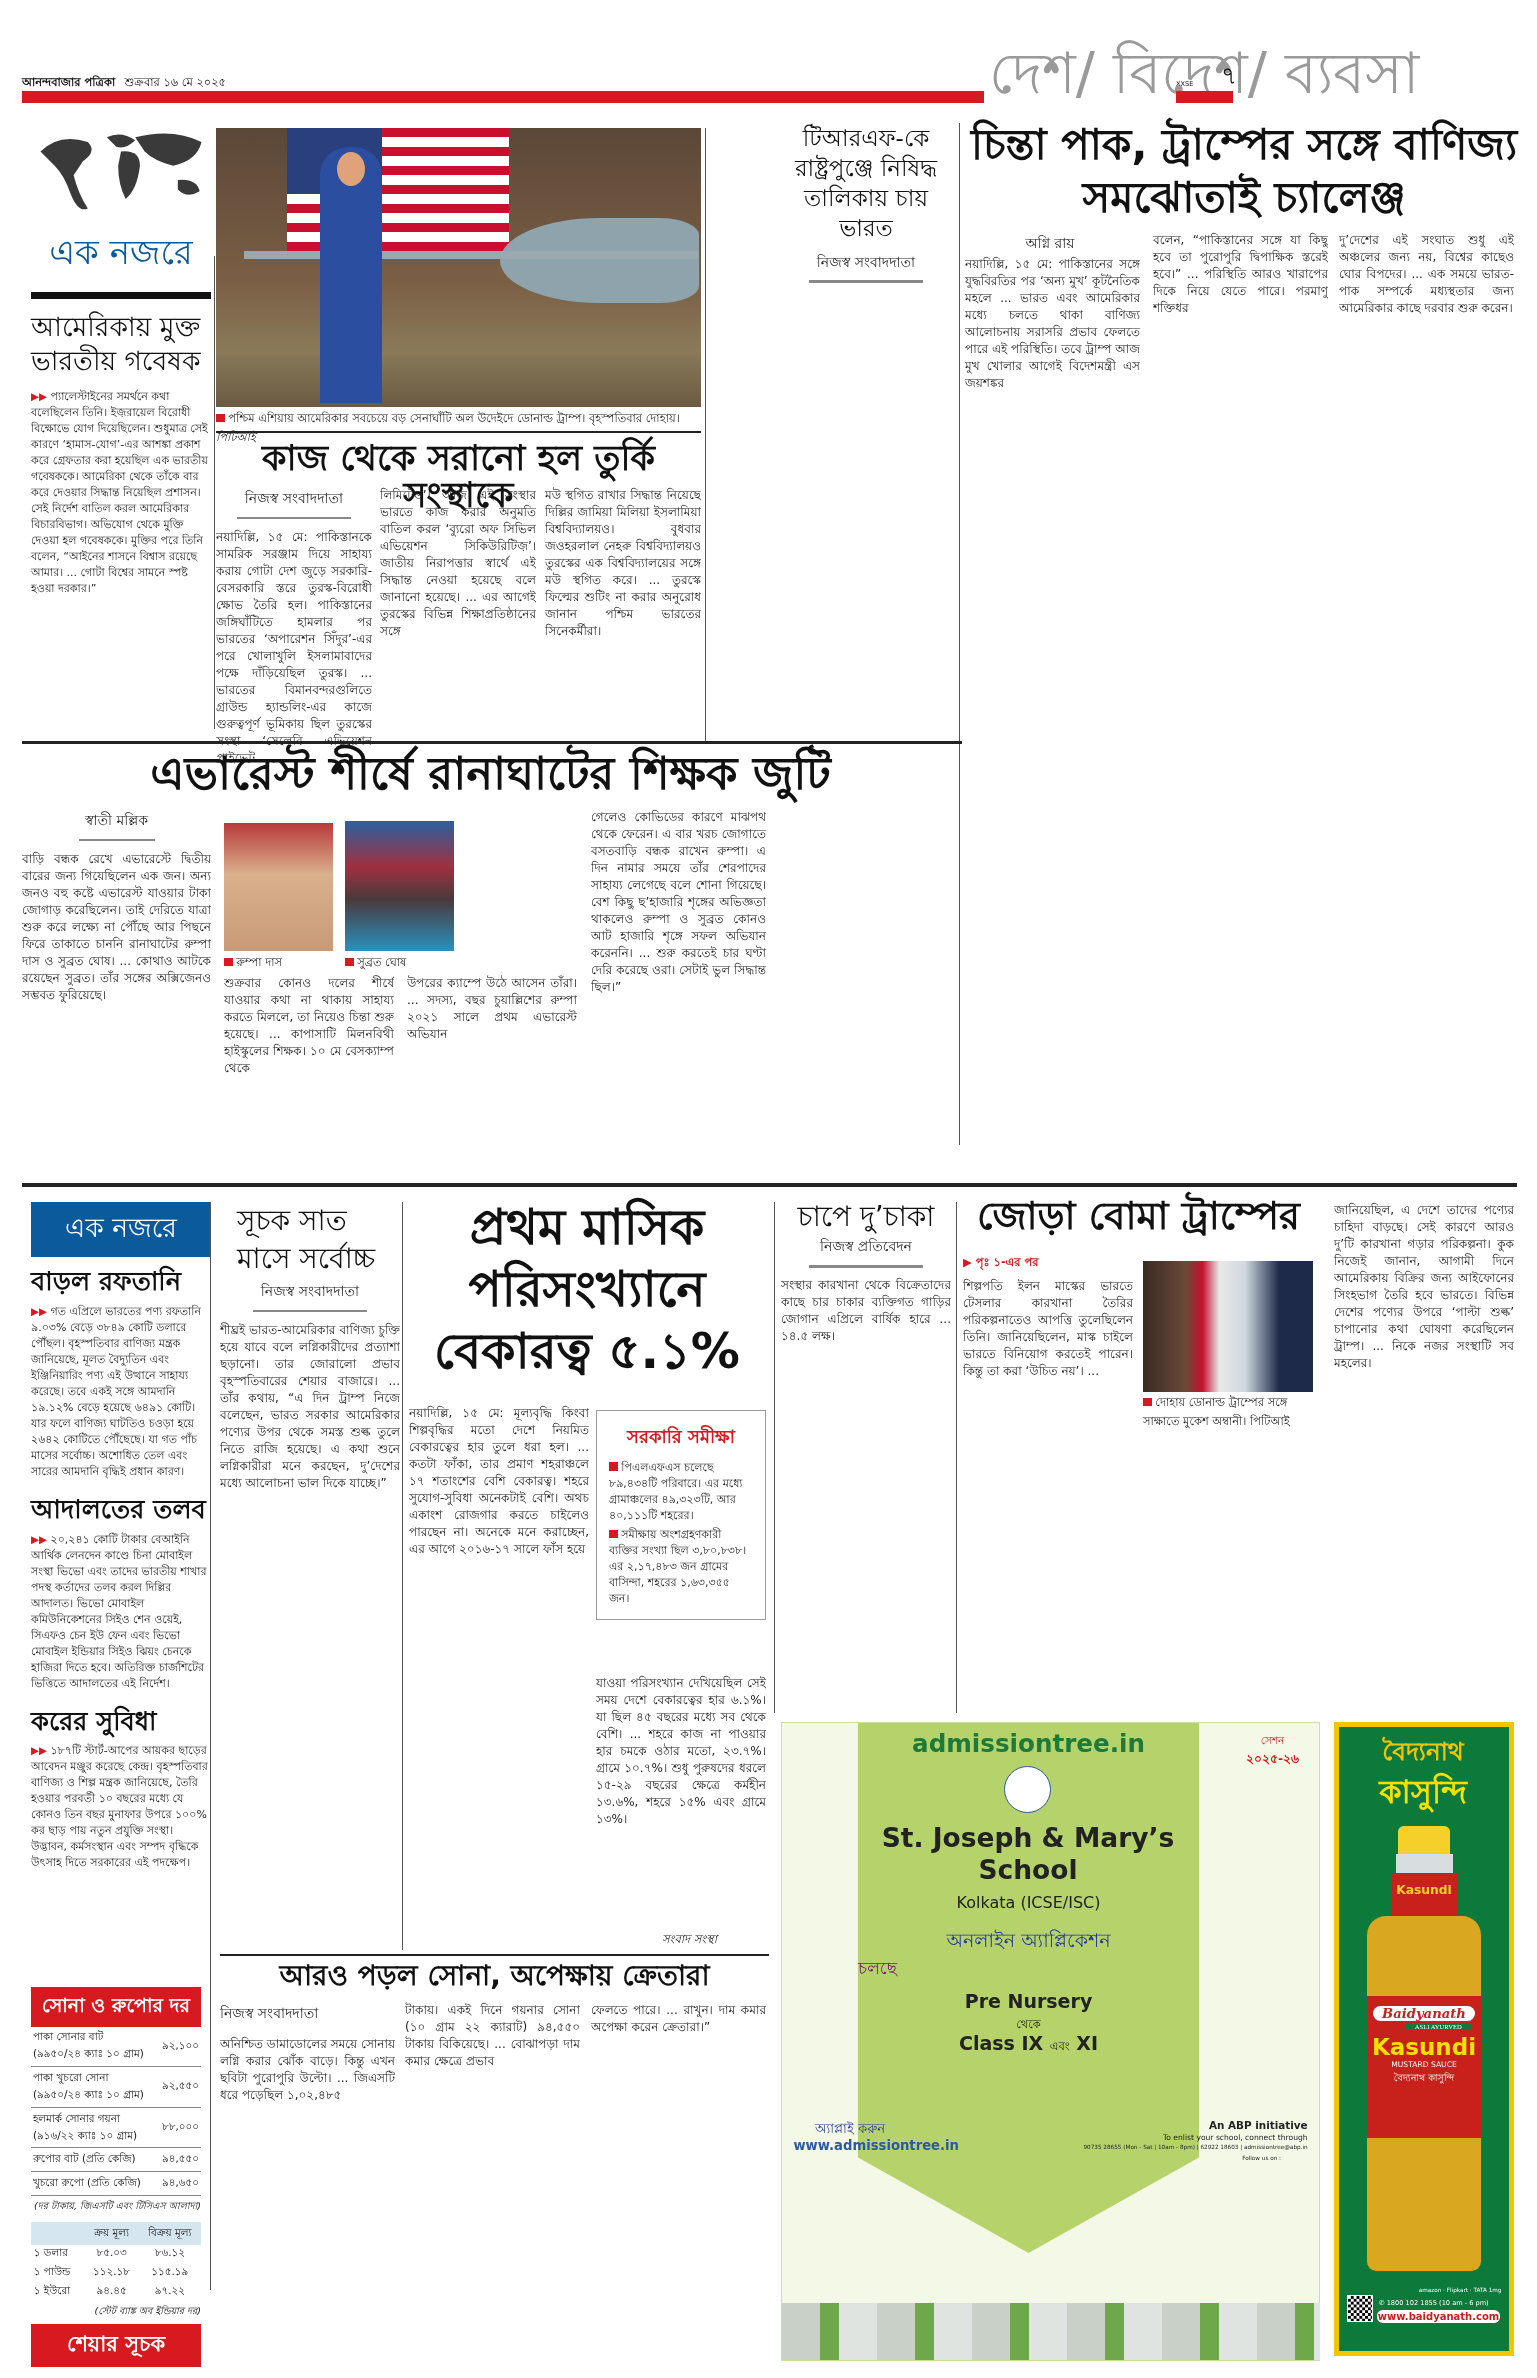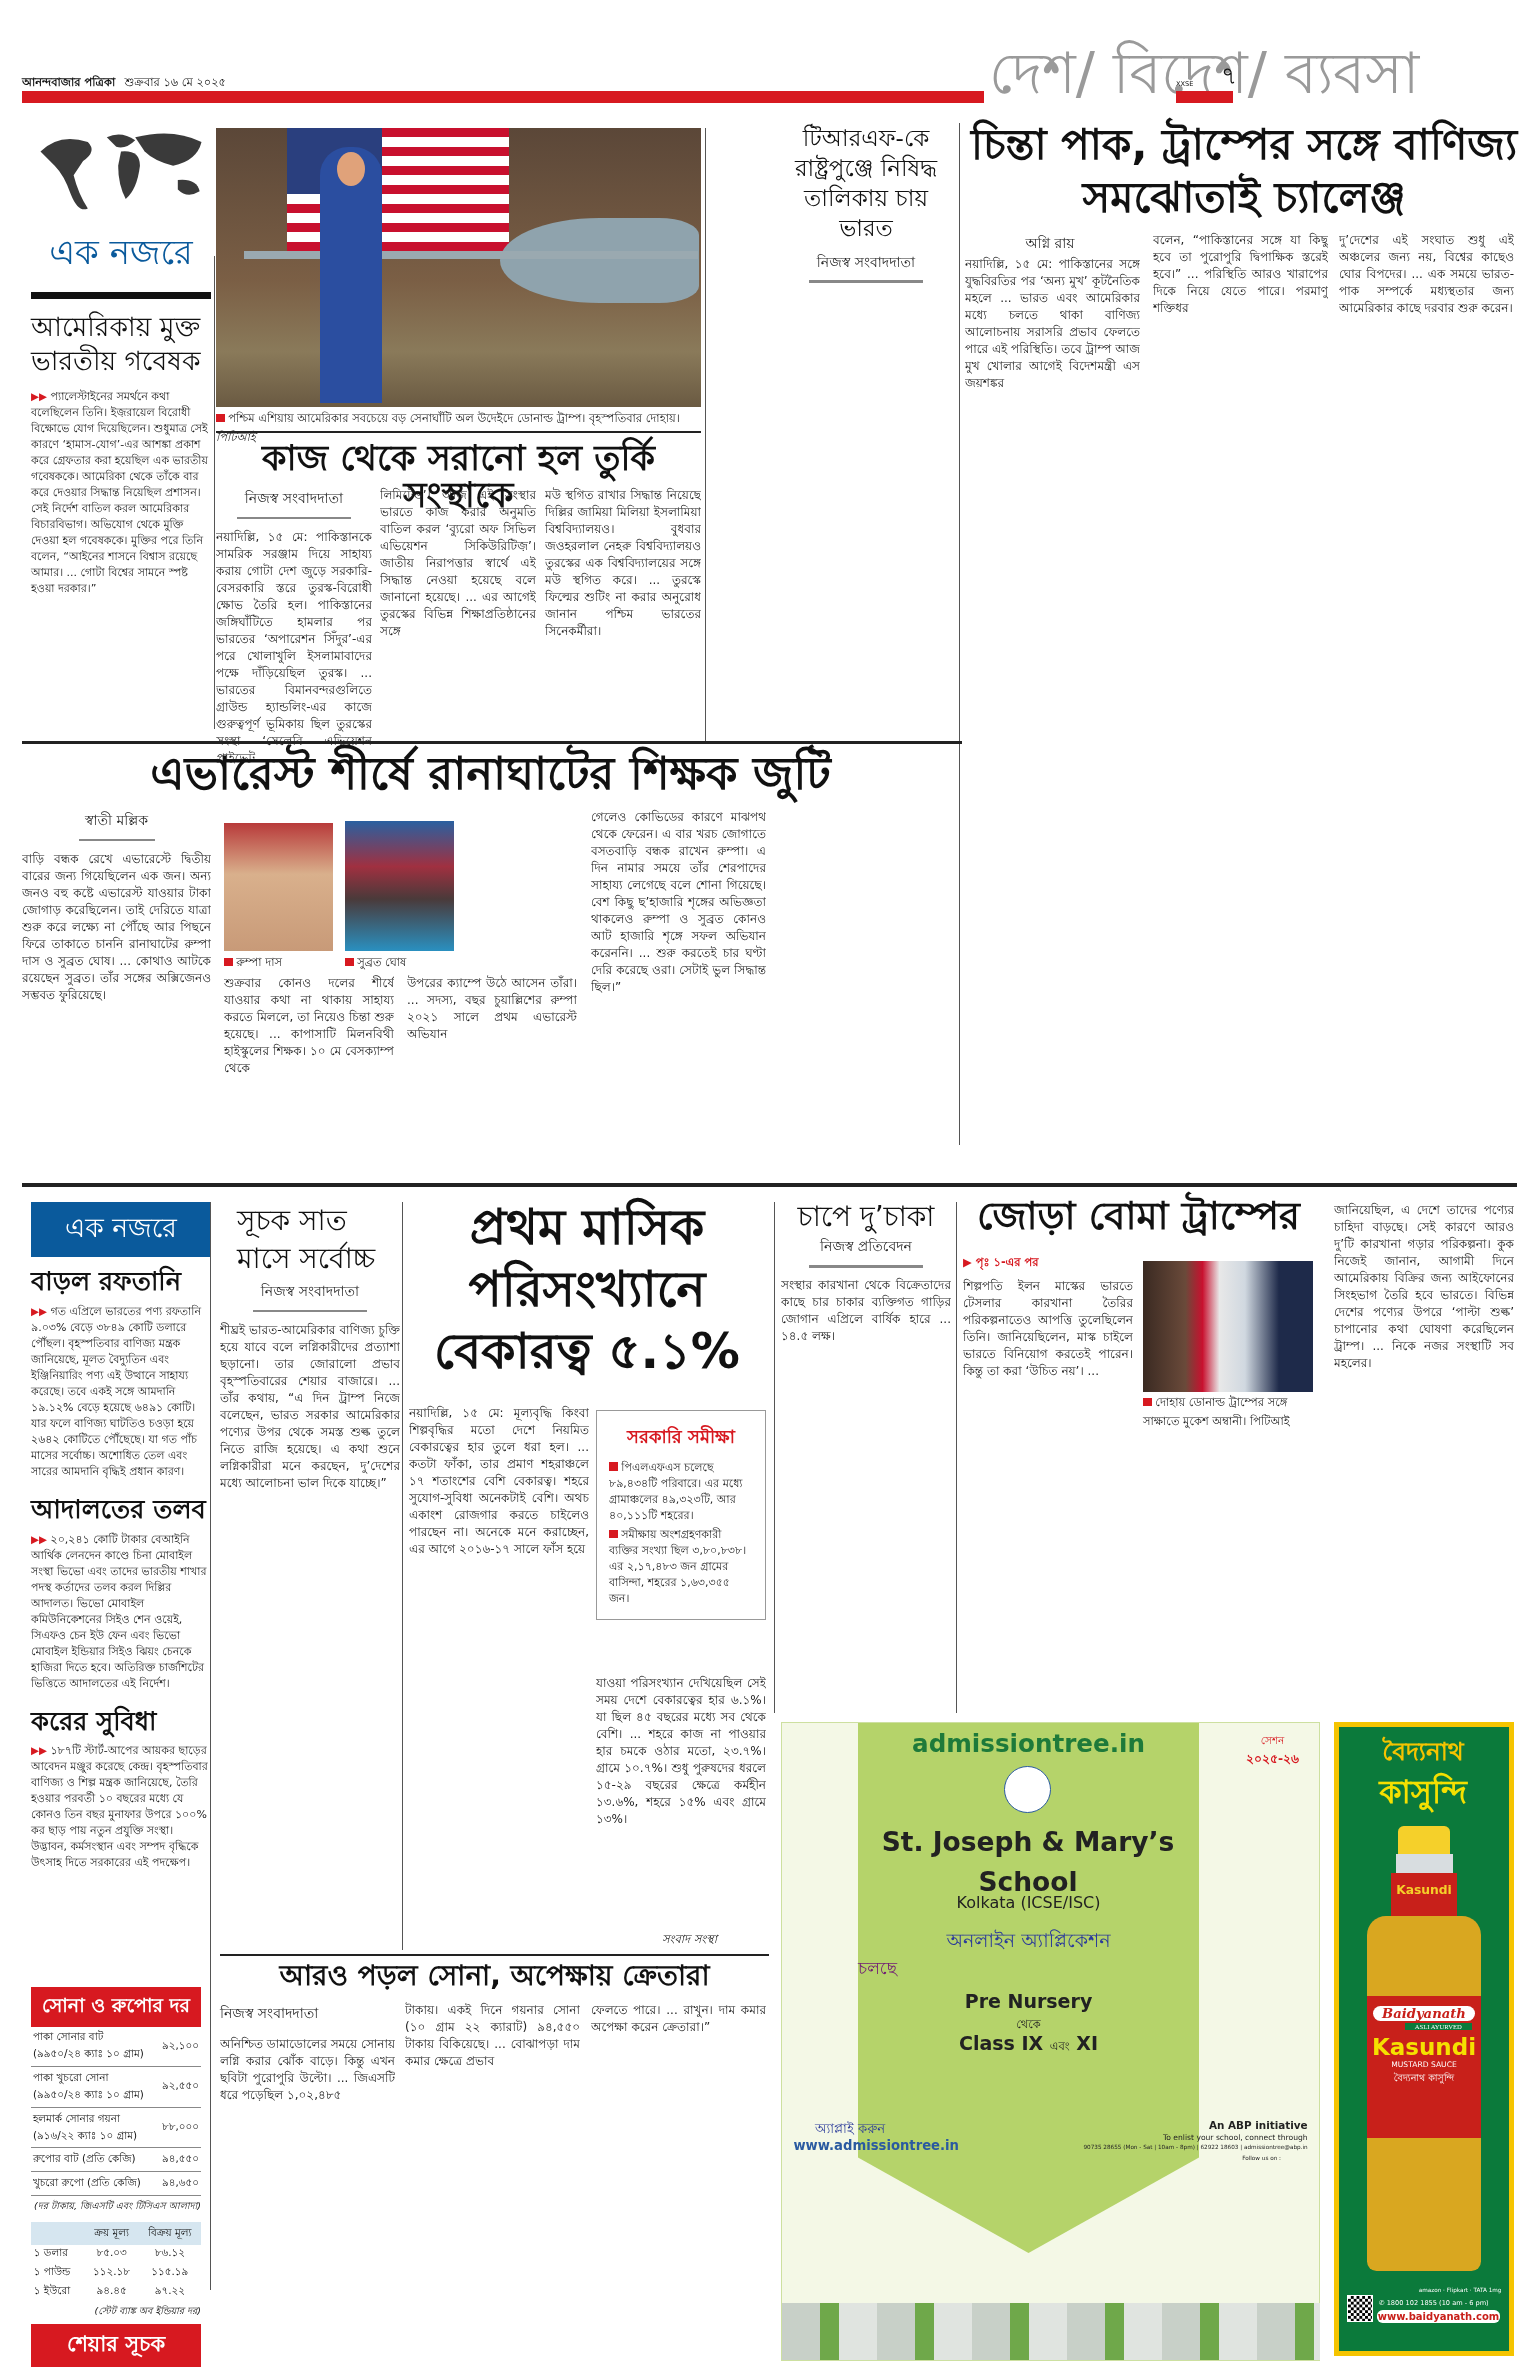--- a/index.html
+++ b/index.html
@@ -259,21 +259,21 @@
 <div class="abs body-text" style="left:1334px;top:1202px;width:180px;height:511px;overflow:hidden;">জানিয়েছিল, এ দেশে তাদের পণ্যের চাহিদা বাড়ছে। সেই কারণে আরও দু’টি কারখানা গড়ার পরিকল্পনা। কুক নিজেই জানান, আগামী দিনে আমেরিকায় বিক্রির জন্য আইফোনের সিংহভাগ তৈরি হবে ভারতে। বিভিন্ন দেশের পণ্যের উপরে ‘পাল্টা শুল্ক’ চাপানোর কথা ঘোষণা করেছিলেন ট্রাম্প। ... নিকে নজর সংস্থাটি সব মহলের।</div>
 
 <div class="abs" style="left:781px;top:1722px;width:539px;height:639px;background:#f4f8e6;border:0.9px solid #cde0a0;">
   <div class="abs" style="left:464px;top:9.5px;font-family:'DejaVu Sans',sans-serif;font-size:10.4px;color:#d71920;text-align:center;">
     <div>সেশন</div>
     <div style="font-weight:bold;font-size:12.3px;">২০২৫-২৬</div>
   </div>
   <div class="abs" style="left:76px;top:0;width:341px;height:530px;background:#b5d36a;clip-path:polygon(0 0,100% 0,100% 82%,50% 100%,0 82%);"></div>
   <div class="abs" style="left:76px;top:5.7px;width:341px;text-align:center;font-family:'DejaVu Sans',sans-serif;font-weight:bold;font-size:24.6px;color:#1e7a3a;">admissiontree.in</div>
   <div class="abs" style="left:222px;top:43px;width:47px;height:47px;border-radius:50%;background:#fff;border:1.9px solid #2a5aa0;"></div>
-  <div class="abs" style="left:90px;top:99px;width:312px;text-align:center;font-family:'DejaVu Sans',sans-serif;font-weight:bold;font-size:26.5px;line-height:40px;color:#222;">St. Joseph &amp; Mary’s School</div>
+  <div class="abs" style="left:90px;top:99px;width:312px;text-align:center;font-family:'DejaVu Sans',sans-serif;font-weight:bold;font-size:26.5px;line-height:32px;color:#222;">St. Joseph &amp; Mary’s School</div>
   <div class="abs" style="left:76px;top:170px;width:341px;text-align:center;font-family:'DejaVu Sans',sans-serif;font-size:16px;color:#222;">Kolkata (ICSE/ISC)</div>
   <div class="abs" style="left:76px;top:203px;width:341px;text-align:center;font-family:'DejaVu Sans',sans-serif;font-size:19px;color:#2a3a9a;">অনলাইন অ্যাপ্লিকেশন</div>
   <div class="abs" style="left:76px;top:232px;width:341px;text-align:left;font-family:'DejaVu Sans',sans-serif;font-size:17px;color:#701a75;">চলছে</div>
   <div class="abs" style="left:76px;top:267px;width:341px;text-align:center;font-family:'DejaVu Sans',sans-serif;font-weight:bold;font-size:19px;color:#222;">Pre Nursery</div>
   <div class="abs" style="left:76px;top:293px;width:341px;text-align:center;font-family:'DejaVu Sans',sans-serif;font-size:11.4px;color:#222;">থেকে</div>
   <div class="abs" style="left:76px;top:309px;width:341px;text-align:center;font-family:'DejaVu Sans',sans-serif;font-weight:bold;font-size:19px;color:#222;">
     <span>Class IX</span>
     <span style="font-size:11.4px;font-weight:normal;">এবং</span>
     <span>XI</span>
   </div>

